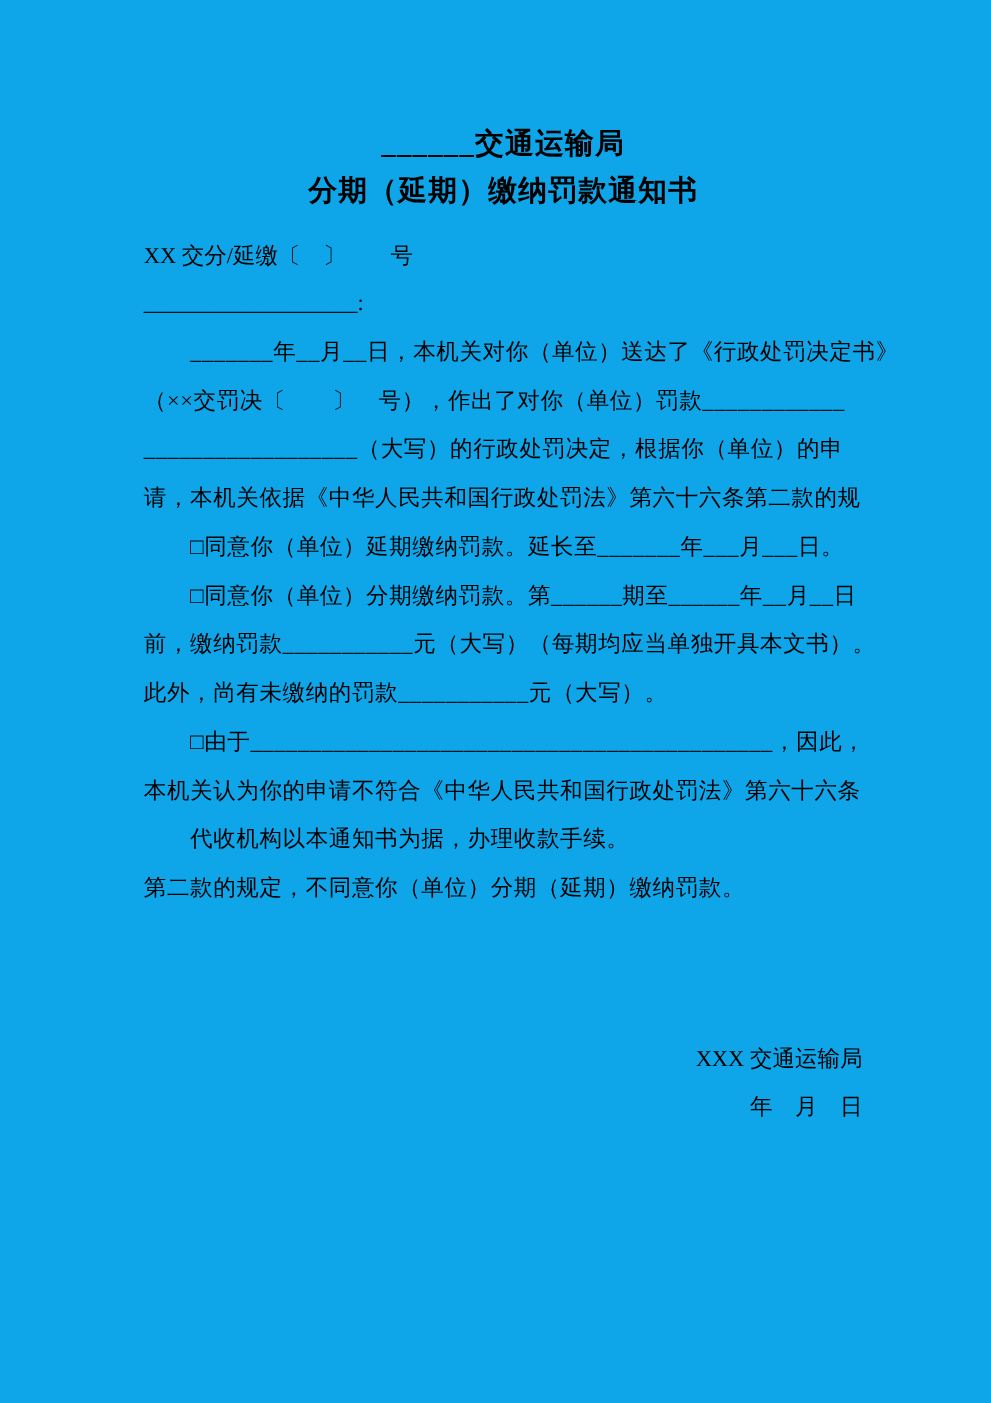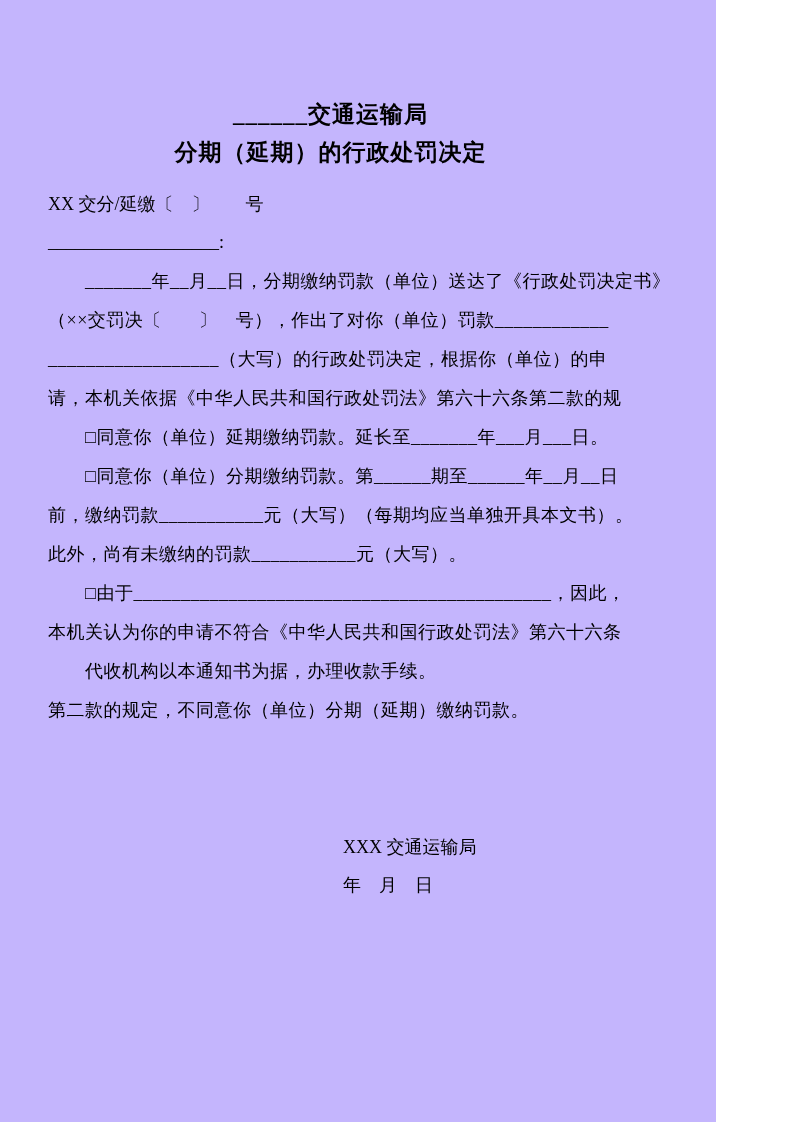--- a/index.html
+++ b/index.html
@@ -2,26 +2,26 @@
 <html><head>
 <meta charset="utf-8">
 <style>
   html, body {
     margin: 0;
     padding: 0;
     background: #ffffff;
   }
   .page {
     position: relative;
-    width: 716px;
+    width: 793px;
     height: 1122px;
-    background: #c4b5fd;
+    background: #0ea5e9;
     color: #000000;
     box-sizing: border-box;
-    padding: 96px 103px 0 48px;
+    padding: 96px 103px 0 115px;
     font-family: "Liberation Serif", "DejaVu Serif", serif;
     overflow: hidden;
   }
   .title-line {
     font-size: 23px;
     font-weight: bold;
     text-align: center;
     line-height: 38px;
     letter-spacing: 1px;
     white-space: nowrap;
@@ -45,43 +45,43 @@
     font-size: 18px;
     line-height: 39px;
     white-space: nowrap;
     letter-spacing: 0.5px;
   }
   .footer {
     width: 270px;
     margin-left: auto;
     margin-right: 0;
     margin-top: 98px;
-    text-align: left;
+    text-align: right;
   }
   .footer .sig-line {
     font-size: 18px;
     line-height: 38px;
     white-space: nowrap;
   }
 </style>
 </head>
 <body>
 
 <div class="page">
 
   <div class="title-line"><span>______</span><span>交通运输局</span></div>
 
-  <div class="title-line">分期（延期）的行政处罚决定</div>
+  <div class="title-line">分期（延期）缴纳罚款通知书</div>
 
   <div class="doc-number">XX 交分/延缴〔　〕　　号</div>
 
   <div class="addressee">___________________:</div>
 
   <div class="doc-body">
-    <div class="line">　　_______年__月__日，分期缴纳罚款（单位）送达了《行政处罚决定书》</div>
+    <div class="line">　　_______年__月__日，本机关对你（单位）送达了《行政处罚决定书》</div>
     <div class="line">（××交罚决〔　　〕　号），作出了对你（单位）罚款____________</div>
     <div class="line">__________________（大写）的行政处罚决定，根据你（单位）的申</div>
     <div class="line">请，本机关依据《中华人民共和国行政处罚法》第六十六条第二款的规</div>
     <div class="line"><span>　　</span><span>□</span><span>同意你（单位）延期缴纳罚款。延长至_______年___月___日。</span></div>
     <div class="line"><span>　　</span><span>□</span><span>同意你（单位）分期缴纳罚款。第______期至______年__月__日</span></div>
     <div class="line">前，缴纳罚款___________元（大写）（每期均应当单独开具本文书）。</div>
     <div class="line">此外，尚有未缴纳的罚款___________元（大写）。</div>
     <div class="line"><span>　　</span><span>□</span><span>由于____________________________________________，因此，</span></div>
     <div class="line">本机关认为你的申请不符合《中华人民共和国行政处罚法》第六十六条</div>
     <div class="line">　　代收机构以本通知书为据，办理收款手续。</div>

